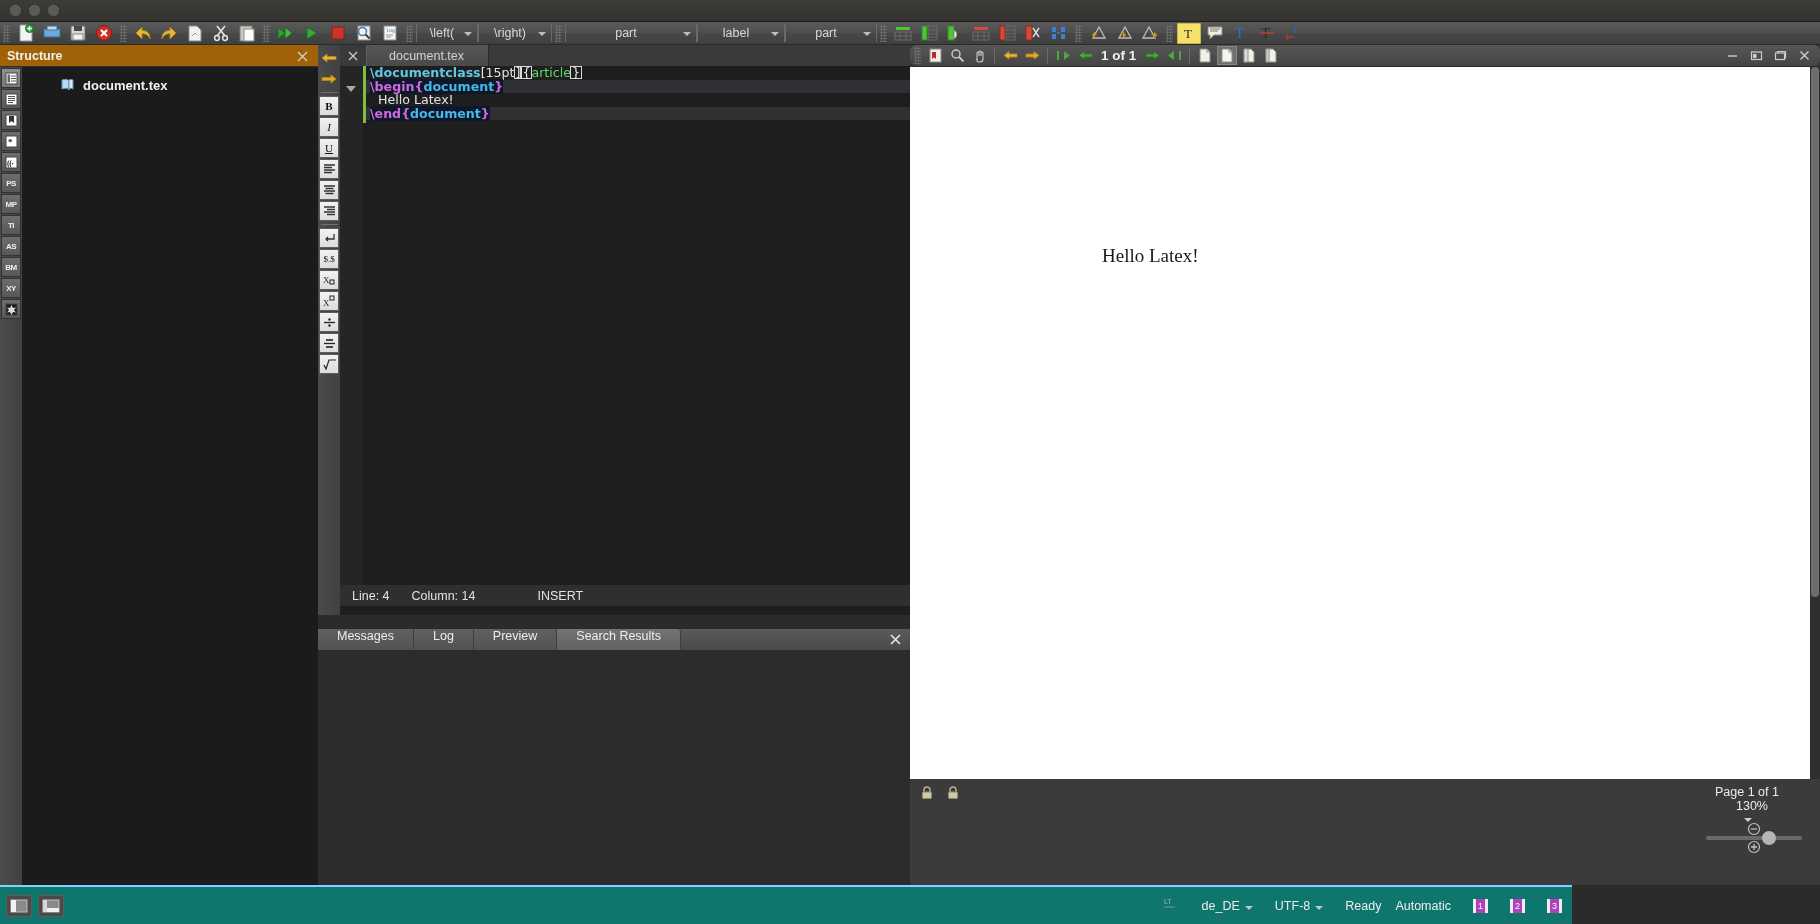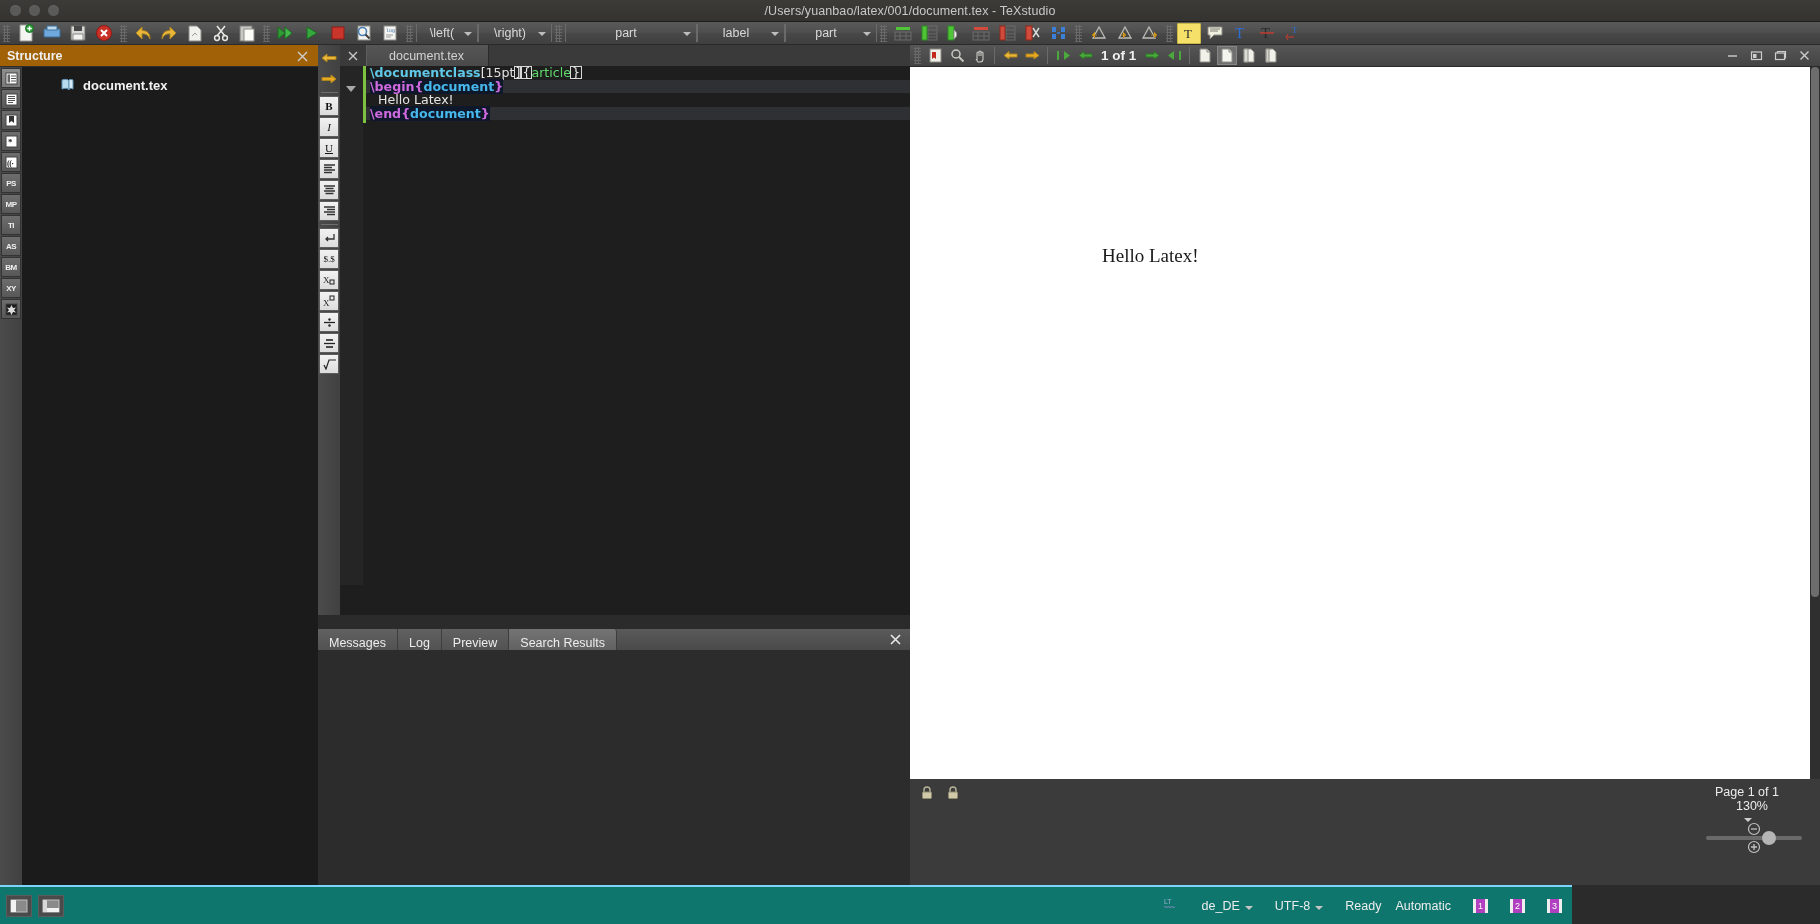--- a/index.html
+++ b/index.html
@@ -185,21 +185,21 @@
   #botpanel {
     position: absolute; left: 318px; top: 629px; width: 592px; height: 256px;
     background: #2d2d2d;
   }
   #bottabs {
     position: absolute; left: 0; top: 0; width: 592px; height: 21px;
     background: linear-gradient(to bottom,#5a5a5a,#4a4a4a);
     display: flex; align-items: stretch;
   }
   .btab {
-    display: flex; align-items: flex-end; padding: 0 11px;
+    display: flex; align-items: flex-start; padding: 0 19px;
     color: #ededed; font-size: 12.5px;
     border-right: 1px solid #3d3d3d;
     background: linear-gradient(to bottom,#616161,#525252);
   }
   .btab.active {
     background: linear-gradient(to bottom,#747474,#616161);
     border-top-right-radius: 3px;
   }
   #bottabs .xcls {
     position: absolute; right: 6px; top: 2px; width: 17px; height: 17px;
@@ -213,20 +213,21 @@
   
   #pdfwrap {
     position: absolute; left: 910px; top: 45px; width: 910px; height: 840px;
     background: #353535;
   }
   #pdftb {
     position: absolute; left: 0; top: 0; width: 910px; height: 22px;
     background: linear-gradient(to bottom,#565656,#444);
     display: flex; align-items: center;
     border-bottom: 1px solid #2a2a2a;
+    border-radius: 6px;
   }
   .ptbtn {
     width: 20px; height: 19px; display: flex; align-items: center;
     justify-content: center; margin: 0 1px; flex: none;
   }
   .ptbtn.on { background: #6f6f6f; border: 1px solid #868686; }
   .psep { width: 1px; height: 17px; background: #6b6b6b; margin: 0 4px; flex: none; }
   #pageind { color: #f0f0f0; font-size: 13.5px; font-weight: bold; margin: 0 5px; flex: none; }
   #pdftb .wctrl {
     position: absolute; right: 5px; display: flex; gap: 2px; align-items: center;
@@ -305,21 +306,20 @@
 </style>
 </head>
 <body>
 
 <div id="titlebar">
   <div class="traffic">
     <i></i>
     <i></i>
     <i></i>
   </div>
-  <div class="wintitle">/Users/yuanbao/latex/001/document.tex - TeXstudio</div>
 </div>
 
 <div id="maintoolbar">
   <div class="tb-grip"></div>
 
   <div class="tbtn">
     <svg width="18" height="18" viewBox="0 0 18 18">
         <path d="M3 1h8l4 4v12H3z" fill="#f4f4f2" stroke="#9a9a96"></path>
         <path d="M11 1v4h4" fill="#d8d8d4" stroke="#9a9a96"></path>
         <circle cx="12.5" cy="4.5" r="4" fill="#2e9e3a" stroke="#1c6e24"></circle>
@@ -719,20 +719,25 @@
   <div id="codearea">
     <div class="cline"><span class="tok-cmd">\documentclass</span><span class="tok-brace">[</span><span class="tok-opt">15pt</span><span class="boxchar">]</span><span class="boxchar">{</span><span class="tok-cls">article</span><span class="boxchar">}</span></div>
 
     <div class="cline selrow"><span class="sel-blue"><span class="tok-env">\begin</span><span class="tok-env">{</span><span class="tok-envn">document</span><span class="tok-env">}</span></span></div>
 
     <div class="cline"><span style="color:transparent">  </span><span class="tok-txt misspell">Hello</span><span class="tok-txt"> Latex!</span></div>
 
     <div class="cline selrow"><span class="sel-blue"><span class="tok-env">\end</span><span class="tok-env">{</span><span class="tok-envn">document</span><span class="tok-env">}</span></span></div>
   </div>
 
+  <div id="statline">
+    <span class="s1">Line: 4</span>
+    <span class="s2">Column: 14</span>
+    <span class="s3">INSERT</span>
+  </div>
 </div>
 
 <div id="botpanel">
   <div id="bottabs">
     <div class="btab">
         <span>Messages</span>
       </div>
     <div class="btab">
         <span>Log</span>
       </div>

